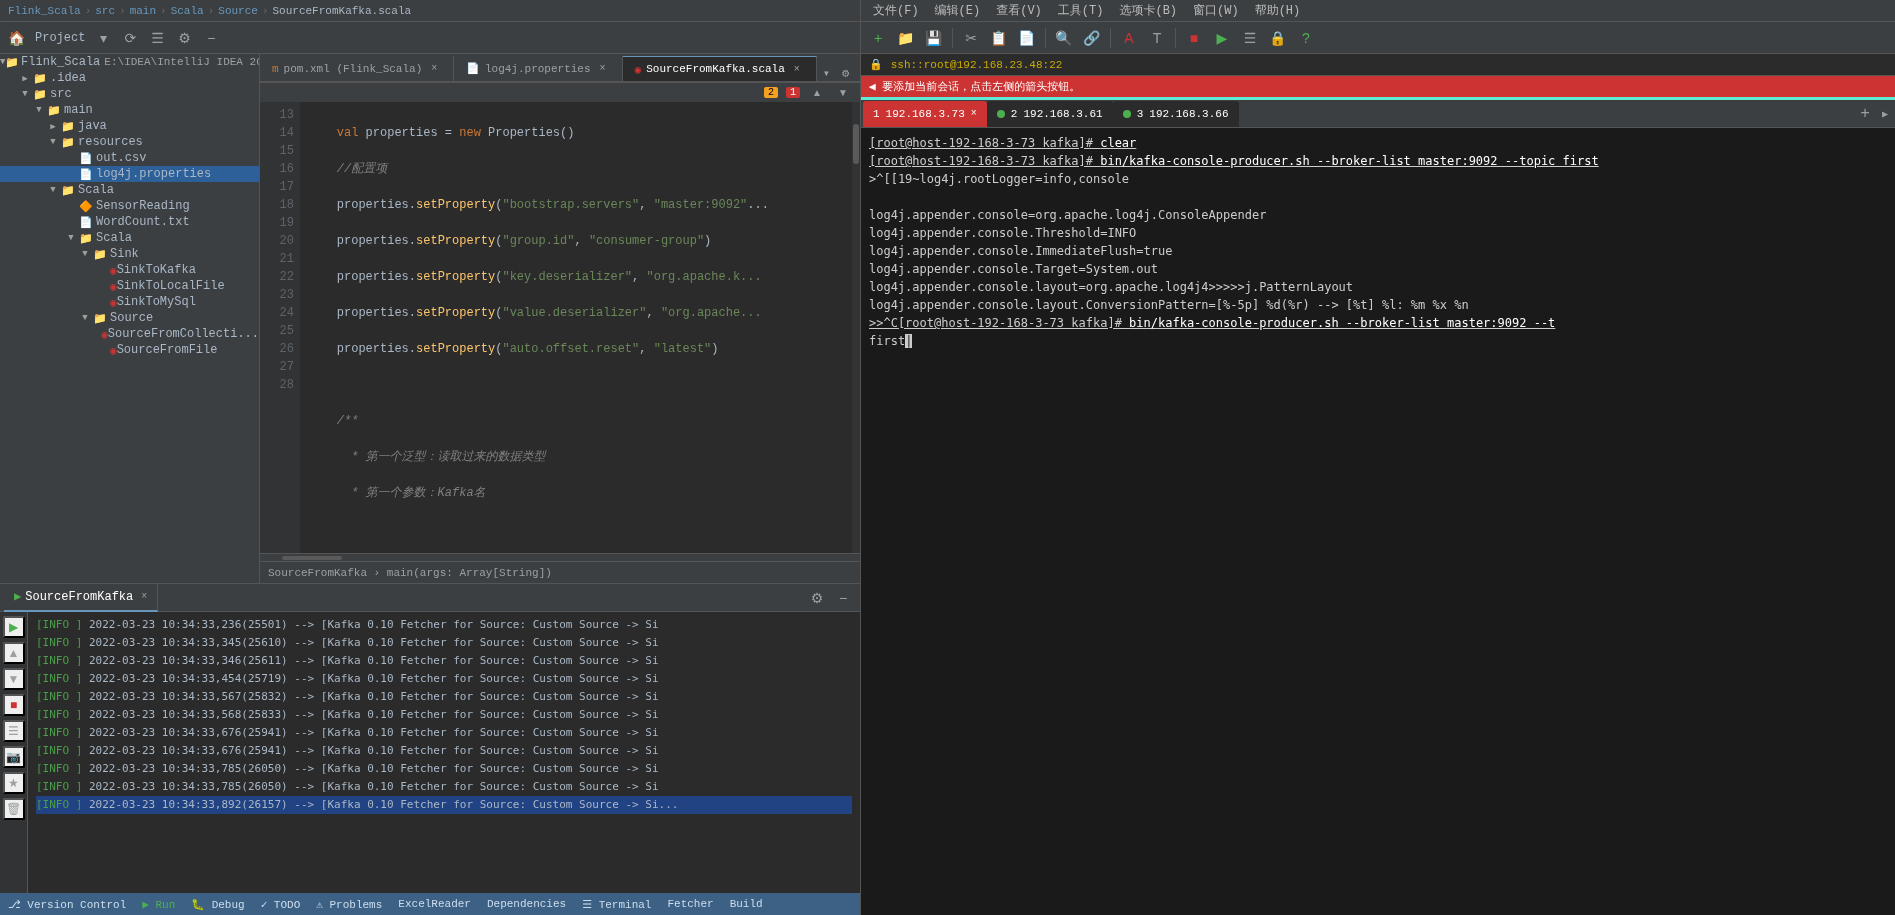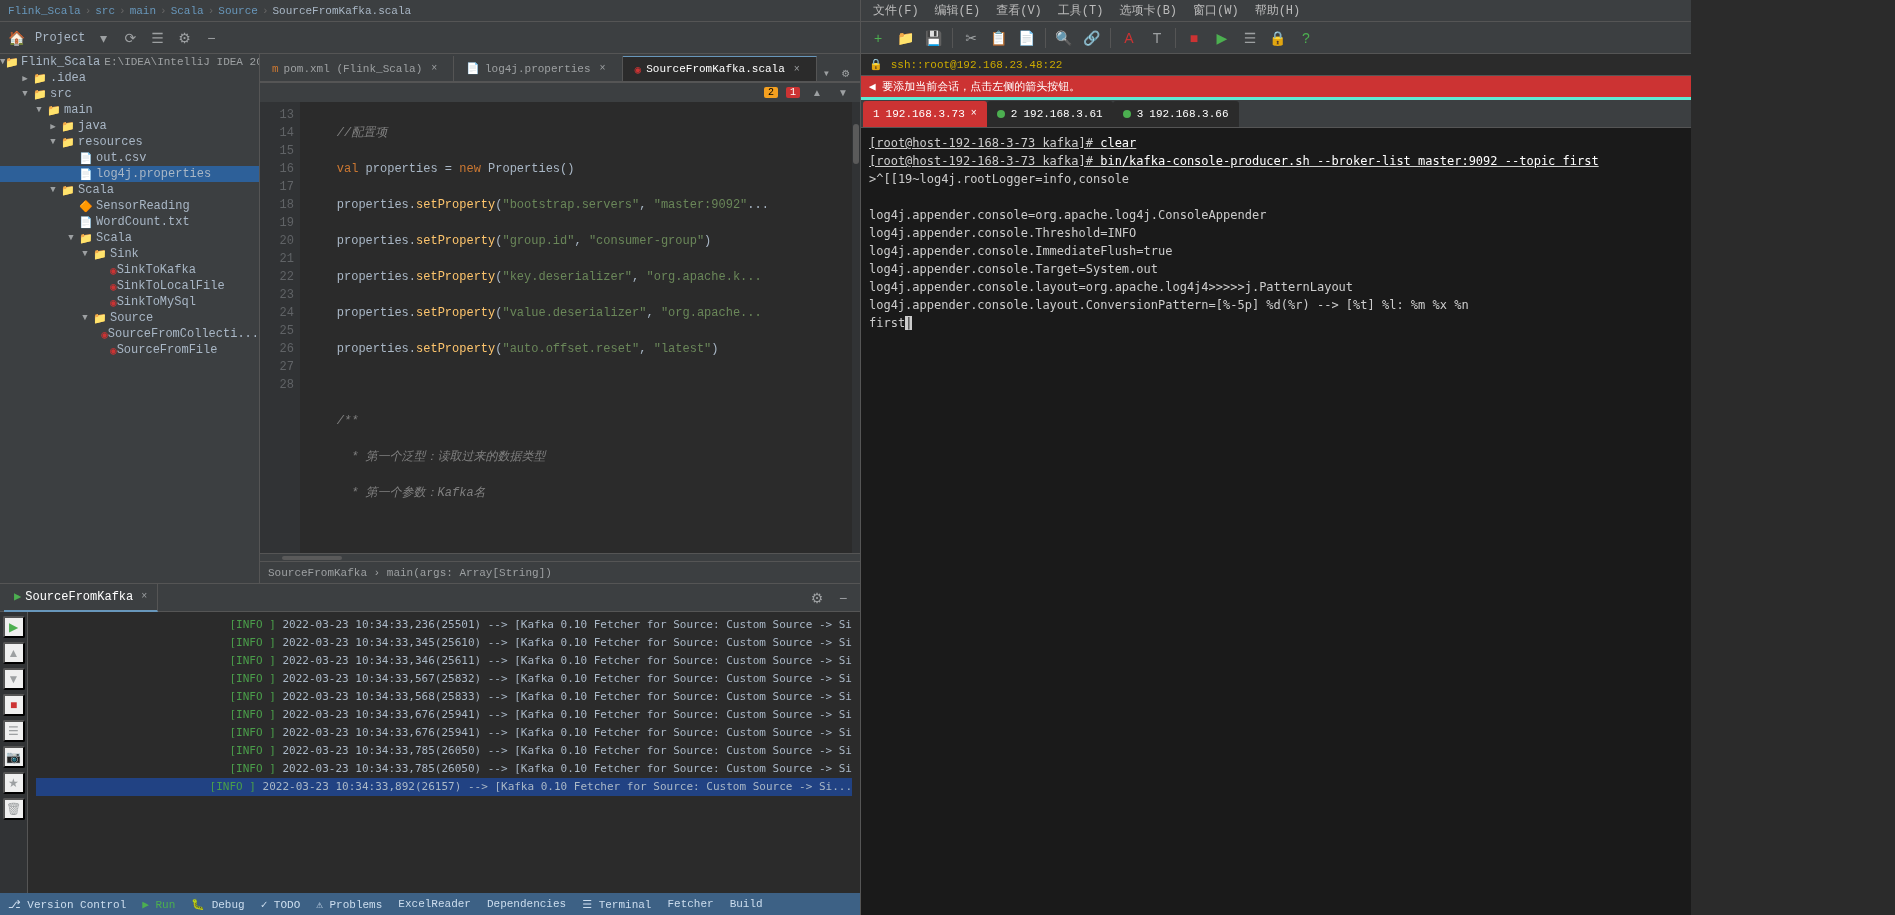--- a/index.html
+++ b/index.html
@@ -65,21 +65,21 @@
 
     
     .bottom-panel { height: 310px; background: #2b2b2b; border-top: 1px solid #555; display: flex; flex-direction: column; flex-shrink: 0; }
     .bottom-tabs { background: #3c3f41; height: 28px; display: flex; align-items: center; border-bottom: 1px solid #555; padding: 0 4px; flex-shrink: 0; }
     .bottom-tab { padding: 0 10px; height: 28px; display: flex; align-items: center; font-size: 12px; color: #9da0a2; cursor: pointer; border-right: 1px solid #555; gap: 4px; }
     .bottom-tab.active { color: #ffffff; border-bottom: 2px solid #6897bb; }
     .run-content { flex: 1; display: flex; overflow: hidden; }
     .run-sidebar { width: 28px; background: #313335; display: flex; flex-direction: column; align-items: center; padding: 4px 0; gap: 4px; border-right: 1px solid #555; flex-shrink: 0; }
     .run-btn { width: 22px; height: 22px; display: flex; align-items: center; justify-content: center; cursor: pointer; color: #9da0a2; font-size: 12px; border-radius: 2px; }
     .run-log { flex: 1; overflow-y: auto; padding: 4px 8px; font-size: 11px; line-height: 18px; color: #a9b7c6; font-family: 'Consolas', monospace; }
-    .log-line { white-space: pre; text-align: right; }
+    .log-line { white-space: pre; }
     .log-info { color: #4a9d4a; }
     .log-line.highlighted { background: #214283; }
 
     
     .status-bar { background: #3d6185; height: 22px; display: flex; align-items: center; padding: 0 8px; gap: 16px; flex-shrink: 0; }
     .status-item { font-size: 11px; color: #ccddee; display: flex; align-items: center; gap: 4px; }
 
     
     .terminal-panel { width: 700px; background: #1e1e1e; border-left: 1px solid #555; display: flex; flex-direction: column; flex-shrink: 0; }
     .terminal-menu { background: #3c3f41; height: 22px; display: flex; align-items: flex-end; padding: 0 4px; border-bottom: 1px solid #555; flex-shrink: 0; }
@@ -107,21 +107,21 @@
     ::-webkit-scrollbar { width: 6px; height: 6px; }
     ::-webkit-scrollbar-track { background: #3c3f41; }
     ::-webkit-scrollbar-thumb { background: #5a5a5a; border-radius: 3px; }
 
     .scrollbar-h { height: 8px; background: #3c3f41; display: flex; align-items: center; padding: 0 2px; flex-shrink: 0; border-top: 1px solid #555; }
     .scrollbar-thumb { height: 4px; background: #5a5a5a; border-radius: 2px; width: 60px; margin-left: 20px; }
   </style>
 </head>
 <body>
 
-<div style="display:flex; flex-direction:column; width:1691px; height:915px; overflow:hidden;">
+<div style="display:flex; flex-direction:column; width:1895px; height:915px; overflow:hidden;">
 
   <div style="display:flex; flex:1; overflow:hidden;">
 
     <div style="width:860px; display:flex; flex-direction:column; flex-shrink:0; overflow:hidden;">
 
       <div class="breadcrumb-bar">
         <span class="breadcrumb-link">Flink_Scala</span>
         <span class="breadcrumb-sep">›</span>
         <span class="breadcrumb-link">src</span>
         <span class="breadcrumb-sep">›</span>
@@ -313,22 +313,22 @@
                   <div>21</div>
                   <div>22</div>
                   <div>23</div>
                   <div>24</div>
                 <div>25</div>
                   <div>26</div>
                   <div>27</div>
                   <div>28</div>
               </div>
               <div class="code-lines">
+<div class="code-line"><span class="kw">    val </span><span class="var">properties</span> = <span class="kw">new </span><span class="cls">Properties</span>()</div>
 <div class="code-line"><span class="cmt">    //配置项</span></div>
-<div class="code-line"><span class="kw">    val </span><span class="var">properties</span> = <span class="kw">new </span><span class="cls">Properties</span>()</div>
 <div class="code-line">    properties.<span class="fn">setProperty</span>(<span class="str">"bootstrap.servers"</span>, <span class="str">"master:9092"</span>...</div>
 <div class="code-line">    properties.<span class="fn">setProperty</span>(<span class="str">"group.id"</span>, <span class="str">"consumer-group"</span>)</div>
 <div class="code-line">    properties.<span class="fn">setProperty</span>(<span class="str">"key.deserializer"</span>, <span class="str">"org.apache.k...</span></div>
 <div class="code-line">    properties.<span class="fn">setProperty</span>(<span class="str">"value.deserializer"</span>, <span class="str">"org.apache...</span></div>
 <div class="code-line">    properties.<span class="fn">setProperty</span>(<span class="str">"auto.offset.reset"</span>, <span class="str">"latest"</span>)</div>
 <div class="code-line"></div>
 <div class="code-line"><span class="cmt">    /**</span></div>
 <div class="code-line"><span class="cmt">      * 第一个泛型：读取过来的数据类型</span></div>
 <div class="code-line"><span class="cmt">      * 第一个参数：Kafka名</span></div>
 
@@ -372,20 +372,21 @@
             <button class="run-btn" style="color:#cc3333;">■</button>
             <button class="run-btn">☰</button>
             <button class="run-btn">📷</button>
             <button class="run-btn">★</button>
             <button class="run-btn">🗑</button>
           </div>
           <div class="run-log">
             <div class="log-line"><span class="log-info">[INFO ]</span> 2022-03-23 10:34:33,236(25501) --&gt; [Kafka 0.10 Fetcher for Source: Custom Source -&gt; Si</div>
             <div class="log-line"><span class="log-info">[INFO ]</span> 2022-03-23 10:34:33,345(25610) --&gt; [Kafka 0.10 Fetcher for Source: Custom Source -&gt; Si</div>
             <div class="log-line"><span class="log-info">[INFO ]</span> 2022-03-23 10:34:33,346(25611) --&gt; [Kafka 0.10 Fetcher for Source: Custom Source -&gt; Si</div>
+            <div class="log-line"><span class="log-info">[INFO ]</span> 2022-03-23 10:34:33,454(25719) --&gt; [Kafka 0.10 Fetcher for Source: Custom Source -&gt; Si</div>
             <div class="log-line"><span class="log-info">[INFO ]</span> 2022-03-23 10:34:33,567(25832) --&gt; [Kafka 0.10 Fetcher for Source: Custom Source -&gt; Si</div>
             <div class="log-line"><span class="log-info">[INFO ]</span> 2022-03-23 10:34:33,568(25833) --&gt; [Kafka 0.10 Fetcher for Source: Custom Source -&gt; Si</div>
             <div class="log-line"><span class="log-info">[INFO ]</span> 2022-03-23 10:34:33,676(25941) --&gt; [Kafka 0.10 Fetcher for Source: Custom Source -&gt; Si</div>
             <div class="log-line"><span class="log-info">[INFO ]</span> 2022-03-23 10:34:33,676(25941) --&gt; [Kafka 0.10 Fetcher for Source: Custom Source -&gt; Si</div>
             <div class="log-line"><span class="log-info">[INFO ]</span> 2022-03-23 10:34:33,785(26050) --&gt; [Kafka 0.10 Fetcher for Source: Custom Source -&gt; Si</div>
             <div class="log-line"><span class="log-info">[INFO ]</span> 2022-03-23 10:34:33,785(26050) --&gt; [Kafka 0.10 Fetcher for Source: Custom Source -&gt; Si</div>
             <div class="log-line highlighted"><span class="log-info">[INFO ]</span> 2022-03-23 10:34:33,892(26157) --&gt; [Kafka 0.10 Fetcher for Source: Custom Source -&gt; Si...</div>
           </div>
         </div>
       </div>
@@ -472,18 +473,19 @@
         <div class="terminal-line t-prompt">[root@host-192-168-3-73 kafka]# <span class="t-cmd">clear</span></div>
         <div class="terminal-line t-prompt">[root@host-192-168-3-73 kafka]# <span class="t-cmd">bin/kafka-console-producer.sh --broker-list master:9092 --topic first</span></div>
         <div class="terminal-line t-out">&gt;^[[19~log4j.rootLogger=info,console</div>
         <div class="terminal-line"> </div>
         <div class="terminal-line t-out">log4j.appender.console=org.apache.log4j.ConsoleAppender</div>
         <div class="terminal-line t-out">log4j.appender.console.Threshold=INFO</div>
         <div class="terminal-line t-out">log4j.appender.console.ImmediateFlush=true</div>
         <div class="terminal-line t-out">log4j.appender.console.Target=System.out</div>
         <div class="terminal-line t-out">log4j.appender.console.layout=org.apache.log4j4&gt;&gt;&gt;&gt;&gt;j.PatternLayout</div>
         <div class="terminal-line t-out">log4j.appender.console.layout.ConversionPattern=[%-5p] %d(%r) --&gt; [%t] %l: %m %x %n</div>
+        <div class="terminal-line t-prompt">&gt;&gt;^C[root@host-192-168-3-73 kafka]# <span class="t-cmd">bin/kafka-console-producer.sh --broker-list master:9092 --t</span></div>
         <div class="terminal-line t-out">first<span style="background:#cccccc;color:#1a1a1a;">|</span></div>
       </div>
     </div>
 
   </div>
 </div>
 
 </body></html>

